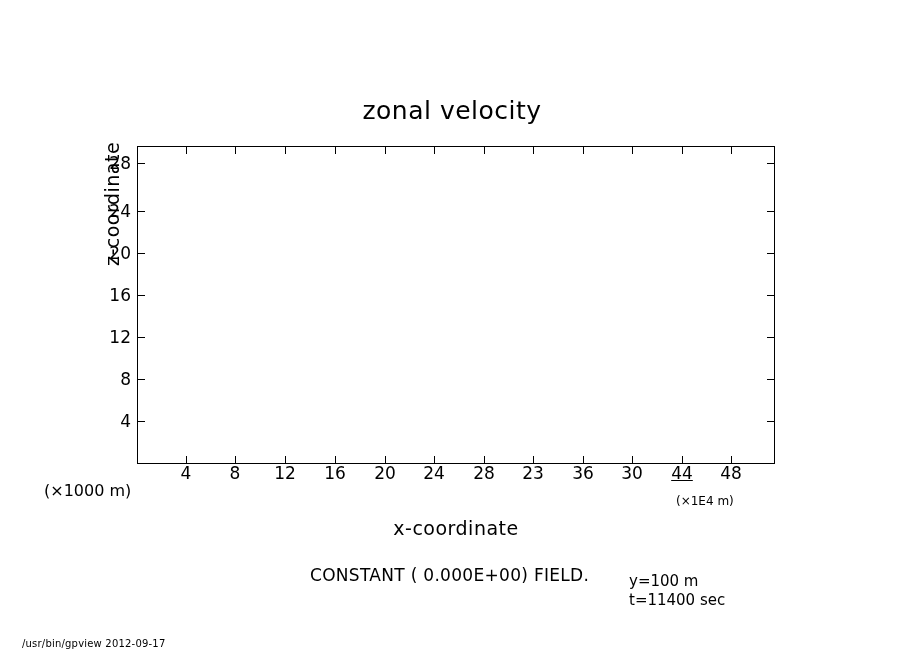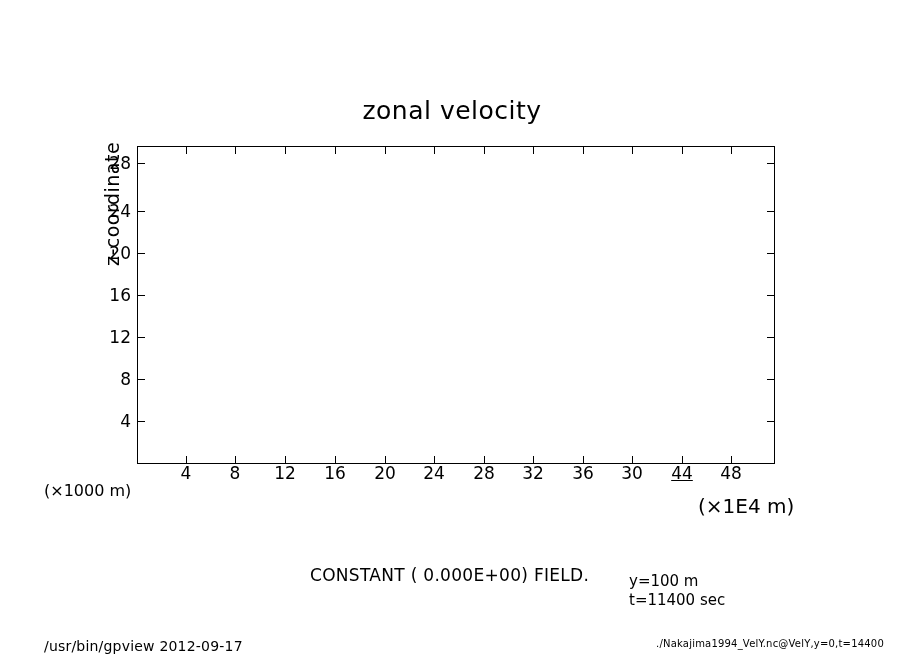--- a/index.html
+++ b/index.html
@@ -117,23 +117,23 @@
 
   
   #y-unit {
     position: absolute;
     left: 44px;
     top: 481px;
     font-size: 16px;
   }
   #x-unit {
     position: absolute;
-    left: 698px;
+    left: 676px;
     top: 494px;
-    font-size: 20px;
+    font-size: 12px;
   }
 
   
   #constant-note {
     position: absolute;
     left: 310px;
     top: 565px;
     font-size: 17px;
     letter-spacing: 0.3px;
     text-align: center;
@@ -146,23 +146,22 @@
     top: 572px;
     font-size: 15px;
     line-height: 19px;
   }
 
   
   #footer-left {
     position: absolute;
     left: 22px;
     top: 638px;
-    font-size: 14px;
+    font-size: 10px;
     letter-spacing: 0.2px;
-    margin-left: 22px;
   }
   #footer-right {
     position: absolute;
     right: 20px;
     top: 638px;
     font-size: 10px;
     text-align: right;
     letter-spacing: 0.2px;
   }
 </style>
@@ -201,21 +200,21 @@
   <div class="y-tick-mark-right" style="top:211px;"></div>
   <div class="y-tick-mark-right" style="top:163px;"></div>
 
   <div class="x-tick-label" style="left:161px;">4</div>
   <div class="x-tick-label" style="left:210px;">8</div>
   <div class="x-tick-label" style="left:260px;">12</div>
   <div class="x-tick-label" style="left:310px;">16</div>
   <div class="x-tick-label" style="left:360px;">20</div>
   <div class="x-tick-label" style="left:409px;">24</div>
   <div class="x-tick-label" style="left:459px;">28</div>
-  <div class="x-tick-label" style="left:508px;">32</div>
+  <div class="x-tick-label" style="left:508px;">23</div>
   <div class="x-tick-label" style="left:558px;">36</div>
   <div class="x-tick-label" style="left:607px;">30</div>
   <div class="x-tick-label" style="left:657px;text-decoration:underline;">44</div>
   <div class="x-tick-label" style="left:706px;">48</div>
 
   <div class="x-tick-mark" style="left:186px;"></div>
   <div class="x-tick-mark" style="left:235px;"></div>
   <div class="x-tick-mark" style="left:285px;"></div>
   <div class="x-tick-mark" style="left:335px;"></div>
   <div class="x-tick-mark" style="left:385px;"></div>
@@ -236,24 +235,24 @@
   <div class="x-tick-mark-top" style="left:484px;"></div>
   <div class="x-tick-mark-top" style="left:533px;"></div>
   <div class="x-tick-mark-top" style="left:583px;"></div>
   <div class="x-tick-mark-top" style="left:632px;"></div>
   <div class="x-tick-mark-top" style="left:682px;"></div>
   <div class="x-tick-mark-top" style="left:731px;"></div>
 
   <div id="y-unit">(×1000 m)</div>
   <div id="x-unit">(×1E4 m)</div>
 
+  <div id="x-axis-label">x-coordinate</div>
 
   <div id="constant-note">CONSTANT (  0.000E+00) FIELD.</div>
 
   <div id="annot-block">
     <div>y=100 m</div>
     <div>t=11400 sec</div>
   </div>
 
   <div id="footer-left">/usr/bin/gpview  2012-09-17</div>
-  <div id="footer-right">./Nakajima1994_VelY.nc@VelY,y=0,t=14400</div>
 
 </div>
 
 </body></html>

